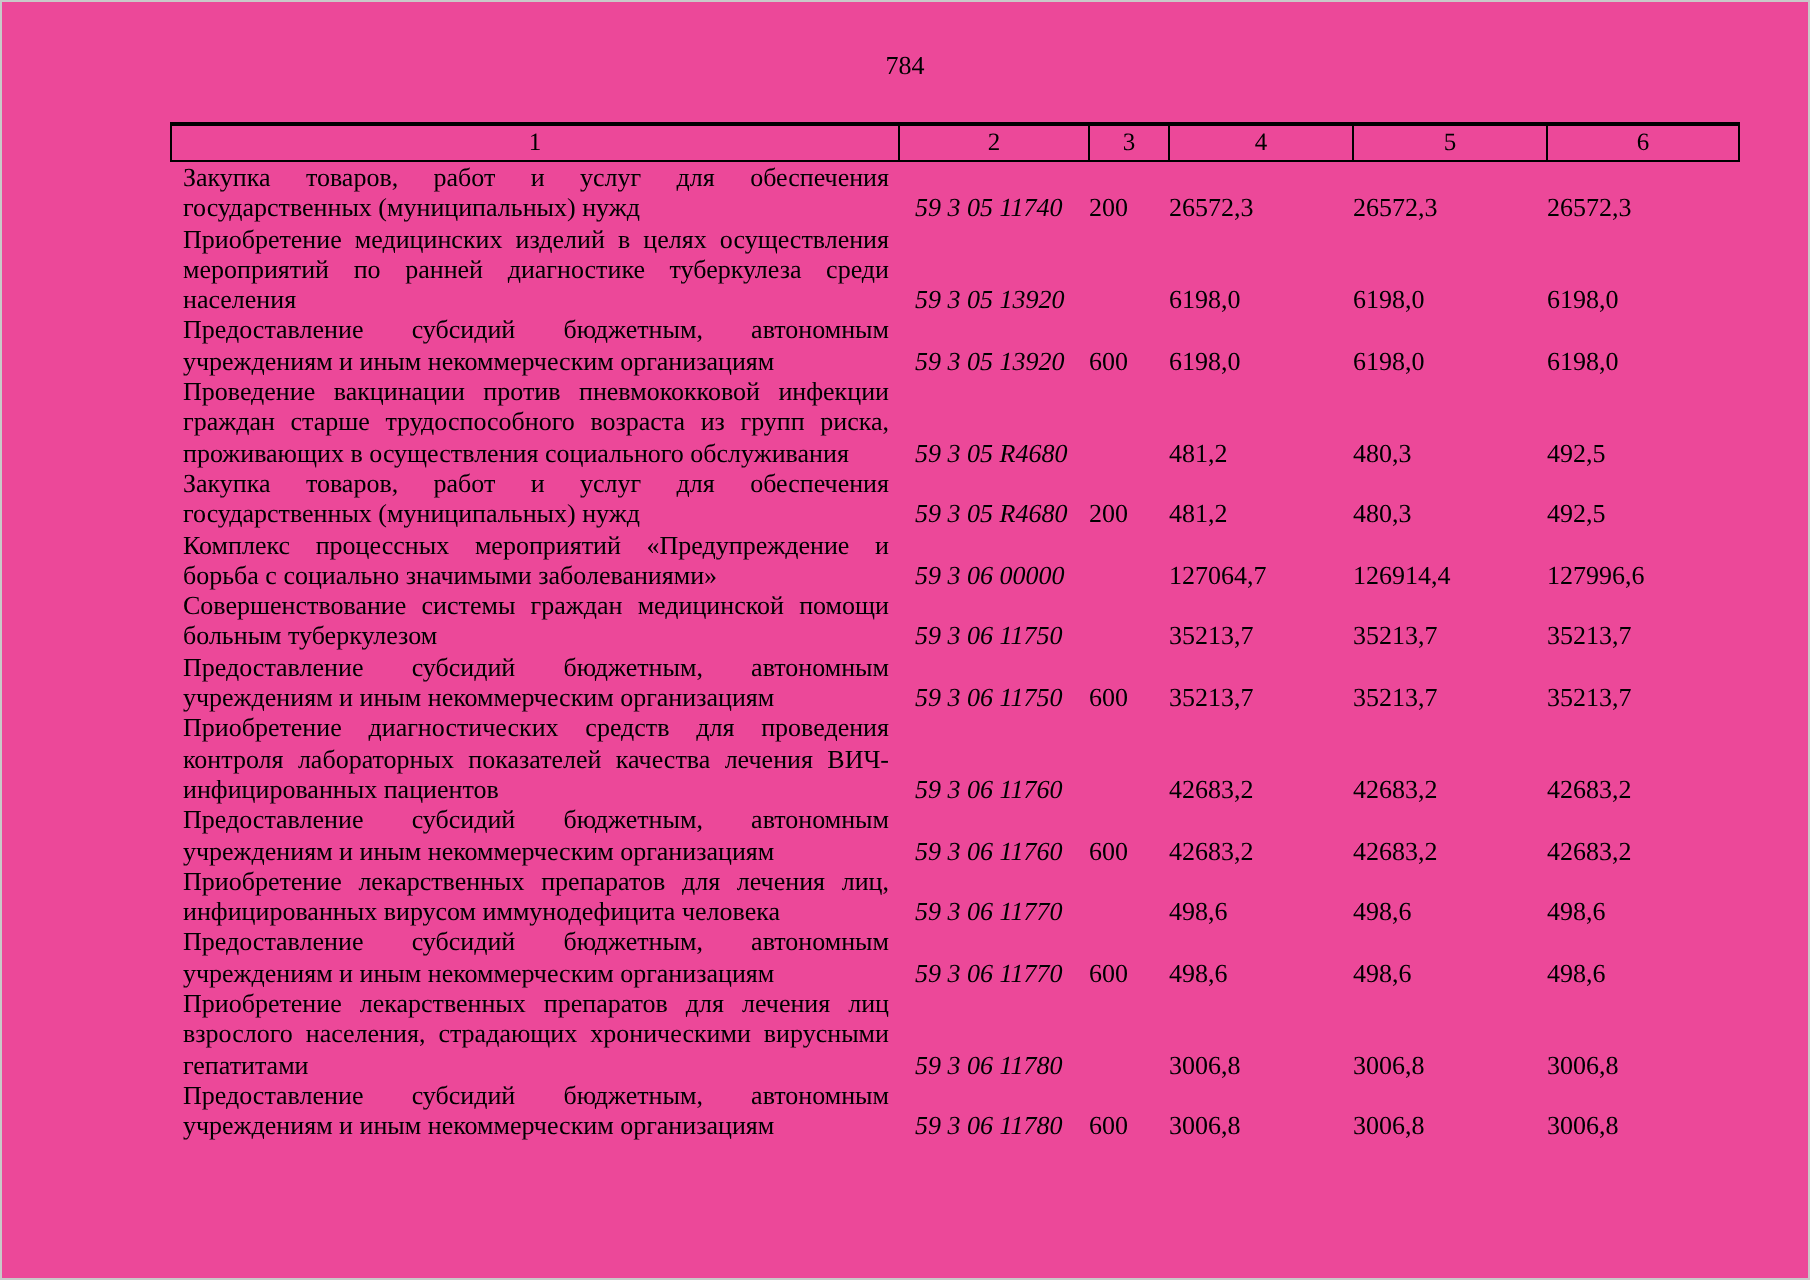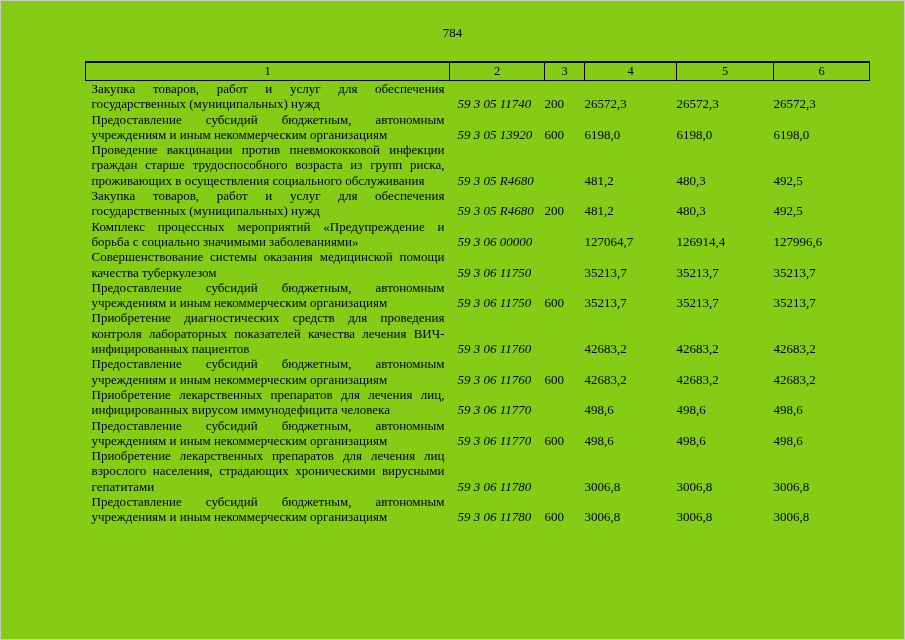--- a/index.html
+++ b/index.html
@@ -4,21 +4,21 @@
 <style>
   html, body {
     margin: 0;
     padding: 0;
     background: #ffffff;
   }
   .page {
     position: relative;
     width: 905px;
     height: 640px;
-    background: #84cc16;
+    background: #ec4899;
     font-family: "Liberation Serif", "DejaVu Serif", serif;
     color: #000000;
     overflow: hidden;
     box-sizing: border-box;
     border: 1px solid #c9c9c9;
   }
   .page-number {
     text-align: center;
     font-size: 13px;
     padding-top: 24px;
@@ -101,20 +101,28 @@
     <tbody id="table-body">
   <tr>
     <td class="c-desc">Закупка товаров, работ и услуг для обеспечения государственных (муниципальных) нужд</td>
     <td class="c-code">59 3 05 11740</td>
     <td class="c-kind">200</td>
     <td class="c-amt c-amt4">26572,3</td>
     <td class="c-amt c-amt5">26572,3</td>
     <td class="c-amt c-amt6">26572,3</td>
   </tr>
 
+  <tr>
+    <td class="c-desc">Приобретение медицинских изделий в целях осуществления мероприятий по ранней диагностике туберкулеза среди населения</td>
+    <td class="c-code">59 3 05 13920</td>
+    <td class="c-kind"></td>
+    <td class="c-amt c-amt4">6198,0</td>
+    <td class="c-amt c-amt5">6198,0</td>
+    <td class="c-amt c-amt6">6198,0</td>
+  </tr>
 
   <tr>
     <td class="c-desc">Предоставление субсидий бюджетным, автономным учреждениям и иным некоммерческим организациям</td>
     <td class="c-code">59 3 05 13920</td>
     <td class="c-kind">600</td>
     <td class="c-amt c-amt4">6198,0</td>
     <td class="c-amt c-amt5">6198,0</td>
     <td class="c-amt c-amt6">6198,0</td>
   </tr>
 
@@ -139,21 +147,21 @@
   <tr>
     <td class="c-desc">Комплекс процессных мероприятий «Предупреждение и борьба с социально значимыми заболеваниями»</td>
     <td class="c-code">59 3 06 00000</td>
     <td class="c-kind"></td>
     <td class="c-amt c-amt4">127064,7</td>
     <td class="c-amt c-amt5">126914,4</td>
     <td class="c-amt c-amt6">127996,6</td>
   </tr>
 
   <tr>
-    <td class="c-desc">Совершенствование системы оказания медицинской помощи качества туберкулезом</td>
+    <td class="c-desc">Совершенствование системы граждан медицинской помощи больным туберкулезом</td>
     <td class="c-code">59 3 06 11750</td>
     <td class="c-kind"></td>
     <td class="c-amt c-amt4">35213,7</td>
     <td class="c-amt c-amt5">35213,7</td>
     <td class="c-amt c-amt6">35213,7</td>
   </tr>
 
   <tr>
     <td class="c-desc">Предоставление субсидий бюджетным, автономным учреждениям и иным некоммерческим организациям</td>
     <td class="c-code">59 3 06 11750</td>

